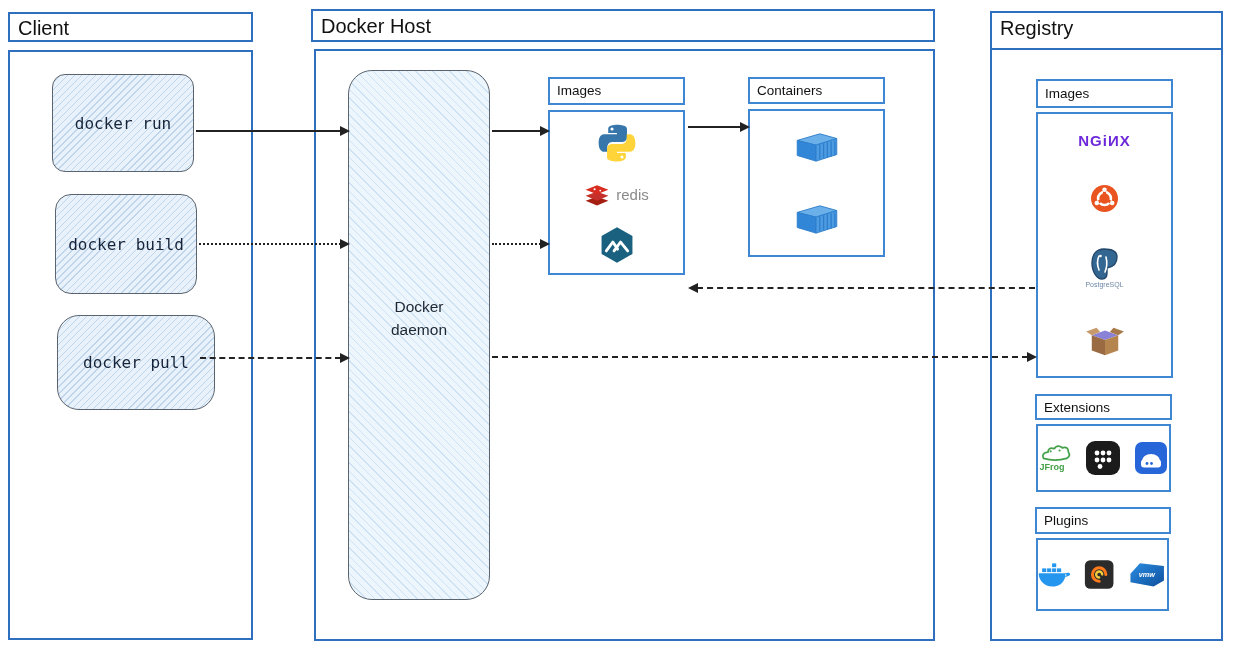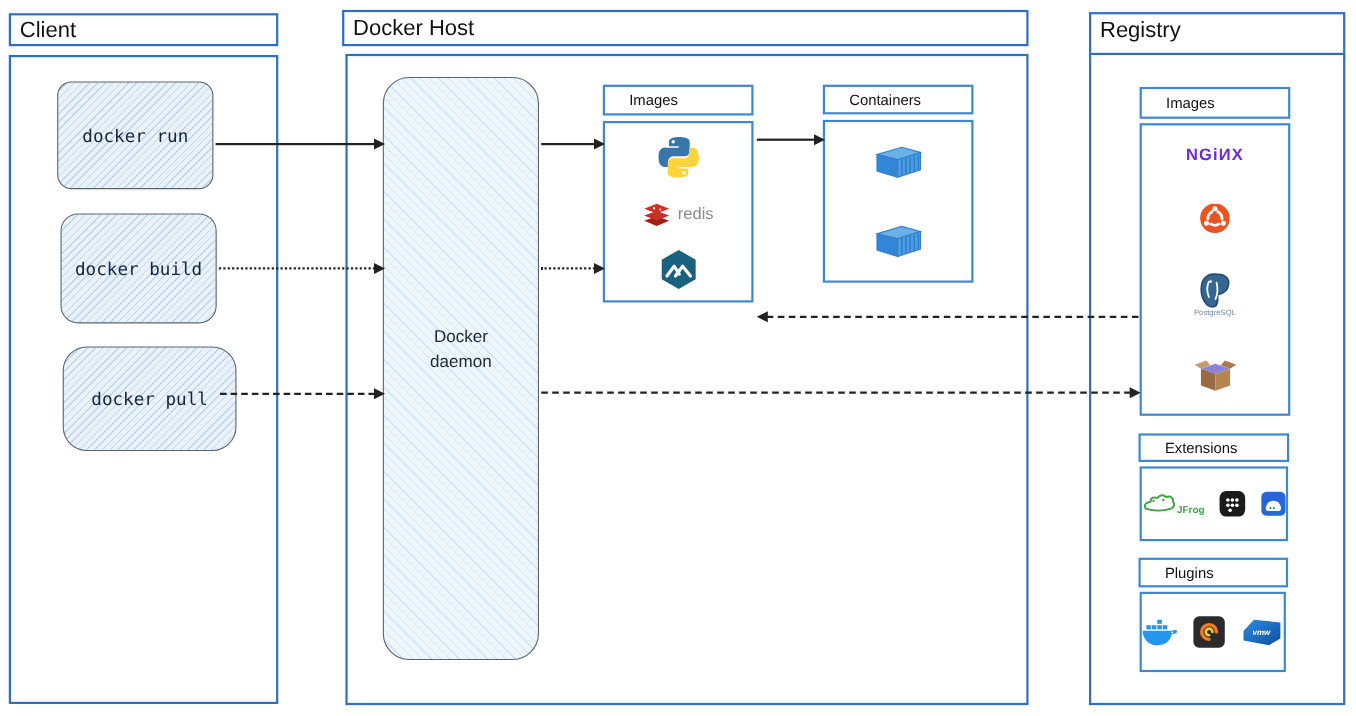--- a/index.html
+++ b/index.html
@@ -6,21 +6,21 @@
   body{font-family:"Liberation Sans",sans-serif;color:#111;}
   #canvas{position:relative;width:1233px;height:651px;background:#fff;overflow:hidden;}
 
   
   .title-bar{position:absolute;border:2px solid #2e6fc0;background:#fff;
              font-size:20px;line-height:28px;padding-left:8px;box-sizing:border-box;}
   .outer-box{position:absolute;border:2px solid #2e6fc0;background:#fff;box-sizing:border-box;}
 
   
   .panel-label{position:absolute;border:2px solid #3f87d2;background:#fff;
-               font-size:13.5px;line-height:24px;padding-left:22px;box-sizing:border-box;}
+               font-size:13.5px;line-height:24px;padding-left:7px;box-sizing:border-box;}
   .panel-box{position:absolute;border:2px solid #3f87d2;background:#fff;box-sizing:border-box;
              display:flex;flex-direction:column;align-items:center;justify-content:space-around;}
   .panel-box.row{flex-direction:row;justify-content:center;gap:13px;}
 
   
   .sketch-node{position:absolute;border:1.6px solid #5a646e;border-radius:16px;box-sizing:border-box;
                background-color:#e9f1fa;
                background-image:repeating-linear-gradient(135deg,rgba(120,168,214,.38) 0 1px,transparent 1px 5px);
                display:flex;align-items:center;justify-content:center;}
   .cmd-label{font-family:"DejaVu Sans Mono","Liberation Mono",monospace;font-size:16px;color:#16243a;}
@@ -41,21 +41,21 @@
         border-top:5px solid transparent;border-bottom:5px solid transparent;}
   .head.right{right:-2px;border-left:10px solid #222;}
   .head.left{left:-2px;border-right:10px solid #222;}
 
   
   .nginx-text{font-size:15px;font-weight:bold;color:#6d28d9;letter-spacing:1px;}
   .redis-row{display:flex;align-items:center;gap:6px;}
   .redis-text{font-size:15px;color:#8a8a8a;}
   .pg-wrap{display:flex;flex-direction:column;align-items:center;}
   .pg-text{font-size:7px;color:#6b87a8;margin-top:-2px;}
-  .jfrog-wrap{display:flex;flex-direction:row;align-items:flex-end;line-height:1;}
+  .jfrog-wrap{display:flex;flex-direction:column;align-items:flex-start;line-height:1;}
   .jfrog-text{font-size:9px;font-weight:bold;color:#43a047;margin-top:-1px;}
 </style>
 </head>
 <body>
 
 <div id="canvas">
 
   <div class="title-bar" style="left:8px;top:12px;width:245px;height:30px;">Client</div>
   <div class="outer-box" style="left:8px;top:50px;width:245px;height:590px;"></div>
 

